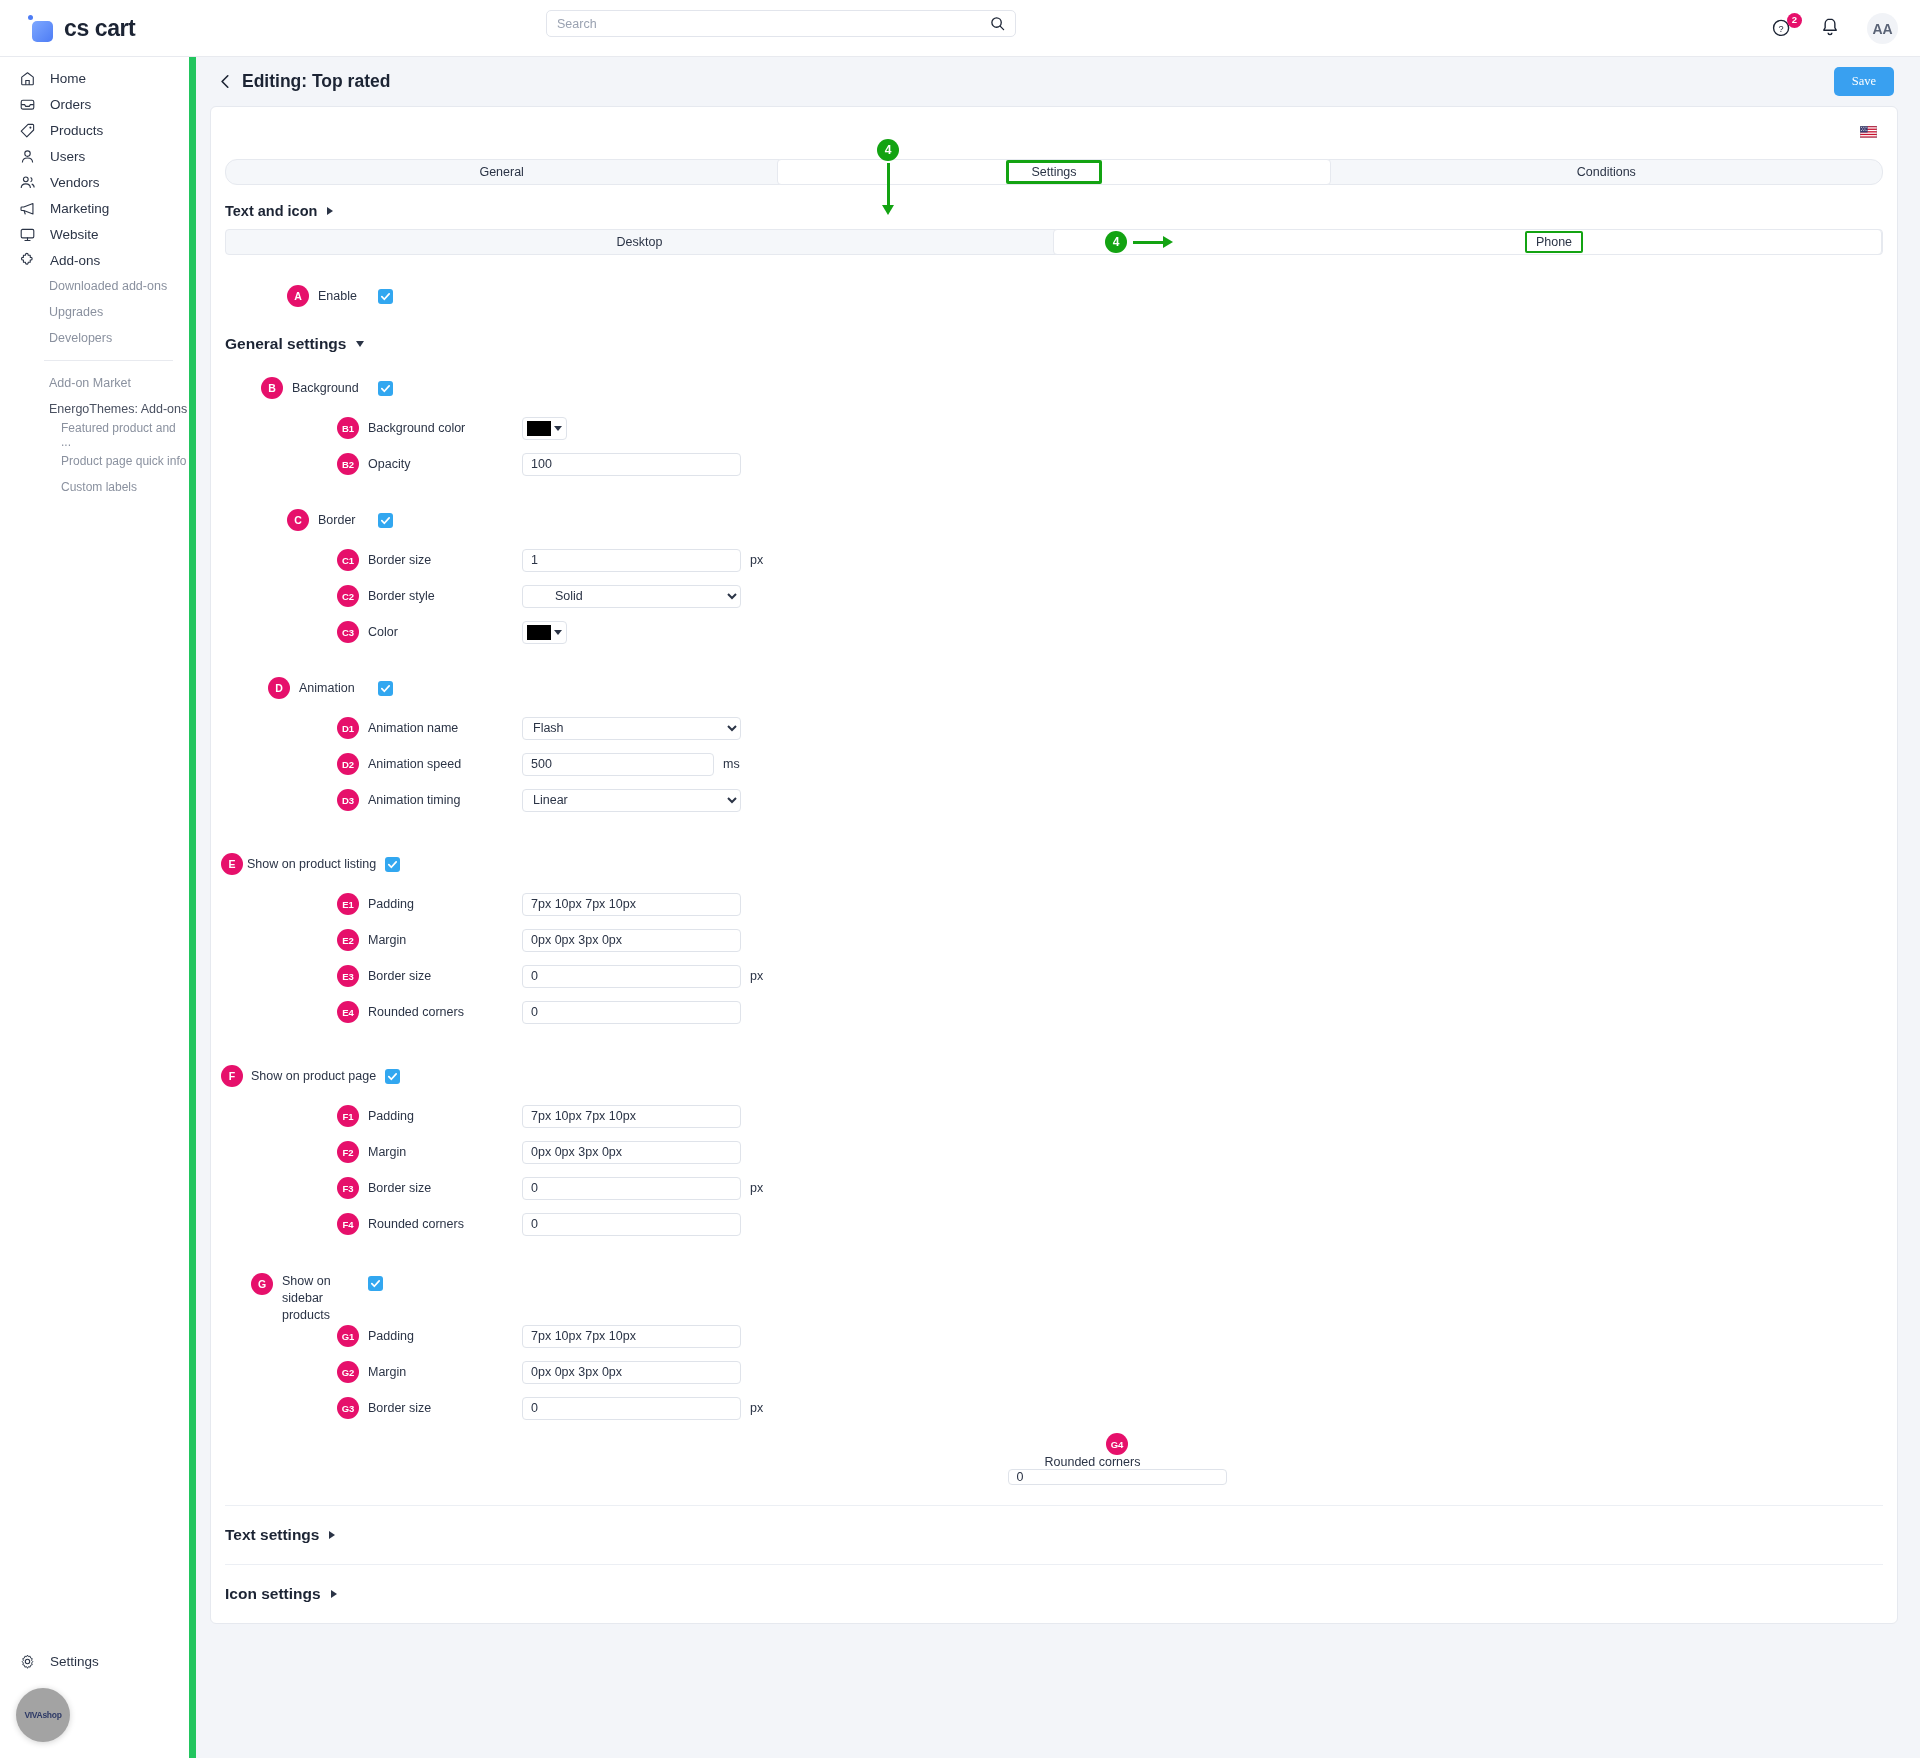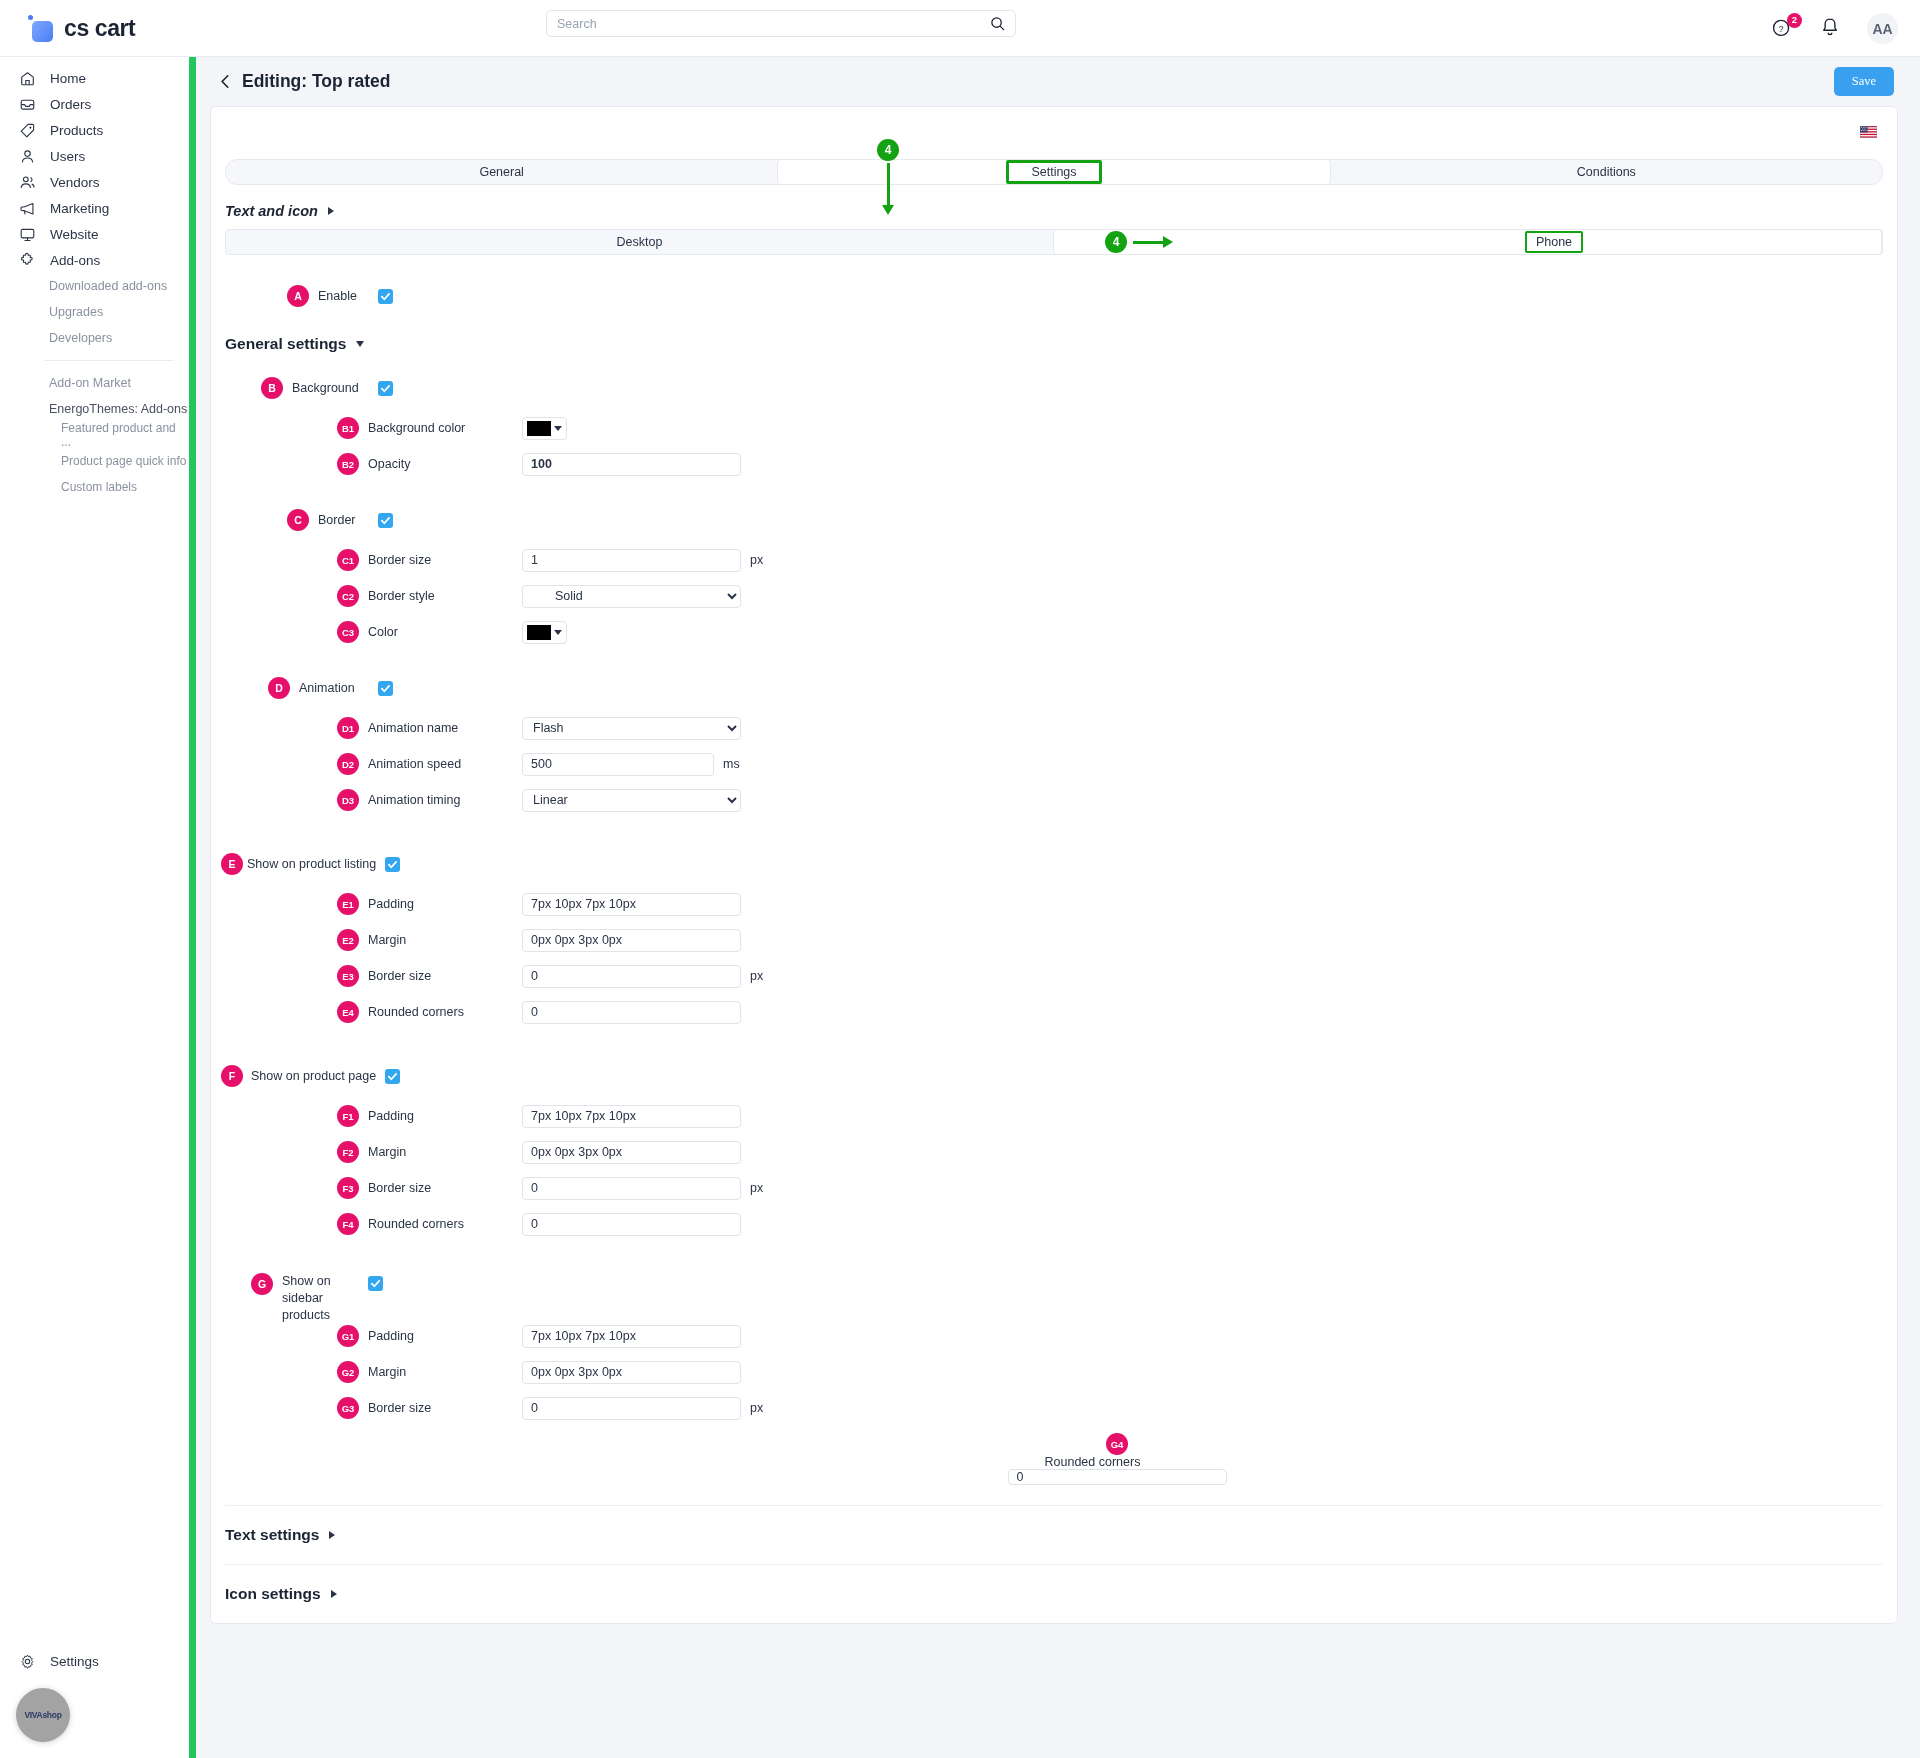--- a/index.html
+++ b/index.html
@@ -192,21 +192,21 @@
     width: 96px; height: 24px;
     border: 3px solid #13a312; border-radius: 2px;
     pointer-events: none;
   }
 
   .sec-title {
     display: flex; align-items: center; gap: 10px;
     padding: 18px 0 10px 14px;
     font-size: 15.5px; font-weight: 700; color: #1c2434;
   }
-  .sec-title.small { font-size: 14.5px; font-style: italic; }
+  .sec-title.small { font-size: 14.5px; }
   .tri-right { width: 0;height: 0;border-left: 6px solid #2b3446;border-top: 4.5px solid transparent;border-bottom: 4.5px solid transparent;}
   .tri-down  { width: 0;height: 0;border-top: 6px solid #2b3446;border-left: 4.5px solid transparent;border-right: 4.5px solid transparent;}
 
   
   .device-switch {
     margin: 0 14px;
     height: 26px;
     background: #f5f7fa;
     border: 1px solid #e6e9ef;
     border-radius: 4px;
@@ -585,21 +585,21 @@
       <span class="pinkbadge wide">B1</span>
       <span class="fld-label lbl-w">Background color</span>
       <span class="colorpick">
         <span class="swatch" style="background:#000000;"></span>
         <span class="cp-caret"></span>
       </span>
     </div>
     <div class="row" style="margin-top:6px; padding-left:126px;">
       <span class="pinkbadge wide">B2</span>
       <span class="fld-label lbl-w">Opacity</span>
-      <input class="txtinput" style="width: 219px; font-weight: bold;" value="100">
+      <input class="txtinput" style="width: 219px;" value="100">
     </div>
 
     <div class="row" style="margin-top:26px; padding-left:76px;">
       <span class="pinkbadge">C</span>
       <span class="fld-label" style="width:60px;">Border</span>
       <span class="chk">
         <svg width="11" height="11" viewBox="0 0 12 12">
             <path d="M2 6.2 4.7 9 10 3.2" fill="none" stroke="#fff" stroke-width="1.9" stroke-linecap="round" stroke-linejoin="round"></path>
           </svg>
       </span>

